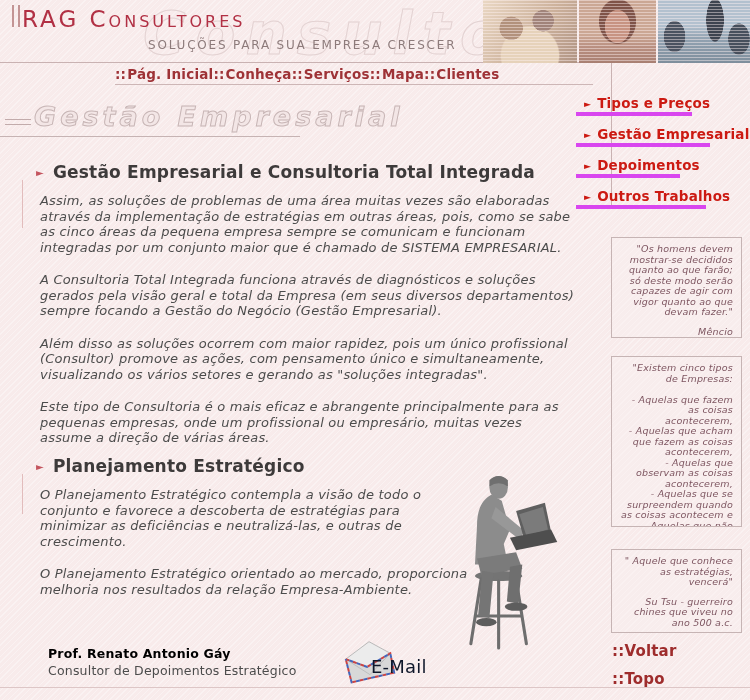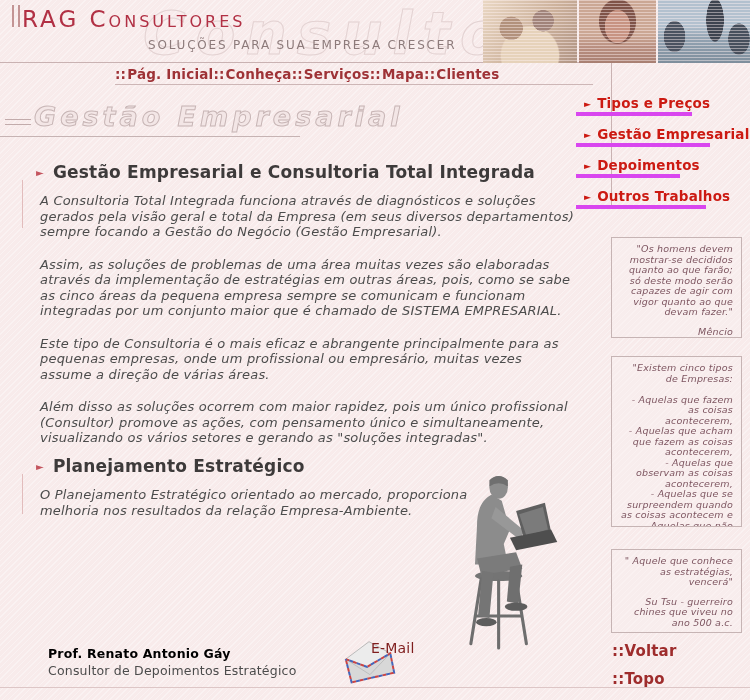--- a/index.html
+++ b/index.html
@@ -90,21 +90,21 @@
   .paras p{margin:0 0 17px;}
   .paras1{left:40px;top:193px;width:535px;}
   .paras2{left:40px;top:487px;width:430px;}
 
   .man{left:448px;top:472px;}
 
   
   .foot-name{left:48px;top:646px;font-size:12.5px;font-weight:bold;color:#000000;}
   .foot-role{left:48px;top:663px;font-size:12.5px;color:#4c4c4c;}
   .email{left:338px;top:637px;cursor:pointer;}
-  .email-label{left:371px;top:640px;font-size:14px;color:#7f1d1d;cursor:pointer;}
+  .email-label{left:371px;top:656px;font-size:18px;color:#0f172a;cursor:pointer;}
 </style>
 </head>
 <body>
 
 <div class="abs logo-bars">
   <span></span>
   <span></span>
 </div>
 <div class="abs watermark">Consultoria</div>
 <div class="abs logo">RAG Consultores</div>
@@ -156,29 +156,30 @@
   <div class="quote-text">" Aquele que conhece as estratégias, vencerá"</div>
   <div class="quote-author">Su Tsu - guerreiro chines que viveu no ano 500 a.c.</div>
 </div>
 
 <a class="abs side-link sl1"><span>::</span><span>Voltar</span></a>
 <a class="abs side-link sl2"><span>::</span><span>Topo</span></a>
 
 <div class="abs sec-head sh1"><span class="tri">►</span><span>Gestão Empresarial e Consultoria Total Integrada</span></div>
 <div class="abs sec-mark sm1"></div>
 <div class="abs paras paras1">
+  <p>Assim, as soluções de problemas de uma área muitas vezes são elaboradas através da implementação de estratégias em outras áreas, pois, como se sabe as cinco áreas da pequena empresa sempre se comunicam e funcionam integradas por um conjunto maior que é chamado de SISTEMA EMPRESARIAL.</p>
   <p>A Consultoria Total Integrada funciona através de diagnósticos e soluções gerados pela visão geral e total da Empresa (em seus diversos departamentos) sempre focando a Gestão do Negócio (Gestão Empresarial).</p>
-  <p>Assim, as soluções de problemas de uma área muitas vezes são elaboradas através da implementação de estratégias em outras áreas, pois, como se sabe as cinco áreas da pequena empresa sempre se comunicam e funcionam integradas por um conjunto maior que é chamado de SISTEMA EMPRESARIAL.</p>
+  <p>Além disso as soluções ocorrem com maior rapidez, pois um único profissional (Consultor) promove as ações, com pensamento único e simultaneamente, visualizando os vários setores e gerando as "soluções integradas".</p>
   <p>Este tipo de Consultoria é o mais eficaz e abrangente principalmente para as pequenas empresas, onde um profissional ou empresário, muitas vezes assume a direção de várias áreas.</p>
-  <p>Além disso as soluções ocorrem com maior rapidez, pois um único profissional (Consultor) promove as ações, com pensamento único e simultaneamente, visualizando os vários setores e gerando as "soluções integradas".</p>
 </div>
 
 <div class="abs sec-head sh2"><span class="tri">►</span><span>Planejamento Estratégico</span></div>
 <div class="abs sec-mark sm2"></div>
 <div class="abs paras paras2">
+  <p>O Planejamento Estratégico contempla a visão de todo o conjunto e favorece a descoberta de estratégias para minimizar as deficiências e neutralizá-las, e outras de crescimento.</p>
   <p>O Planejamento Estratégico orientado ao mercado, proporciona melhoria nos resultados da relação Empresa-Ambiente.</p>
 </div>
 
 <svg class="abs man" width="128" height="180" viewBox="0 0 120 175">
   <ellipse cx="47" cy="101" rx="23" ry="5" fill="#747474"></ellipse>
   <g stroke="#6e6e6e" stroke-width="3" stroke-linecap="round">
     <line x1="30" y1="104" x2="20" y2="167"></line>
     <line x1="47" y1="106" x2="47" y2="171"></line>
     <line x1="64" y1="104" x2="74" y2="167"></line>
     <line x1="25" y1="140" x2="69" y2="140"></line>

